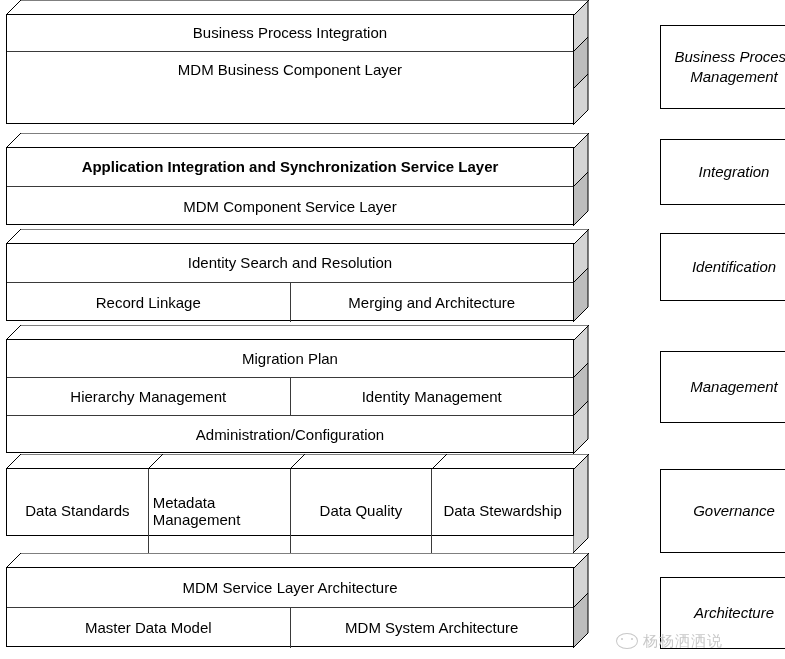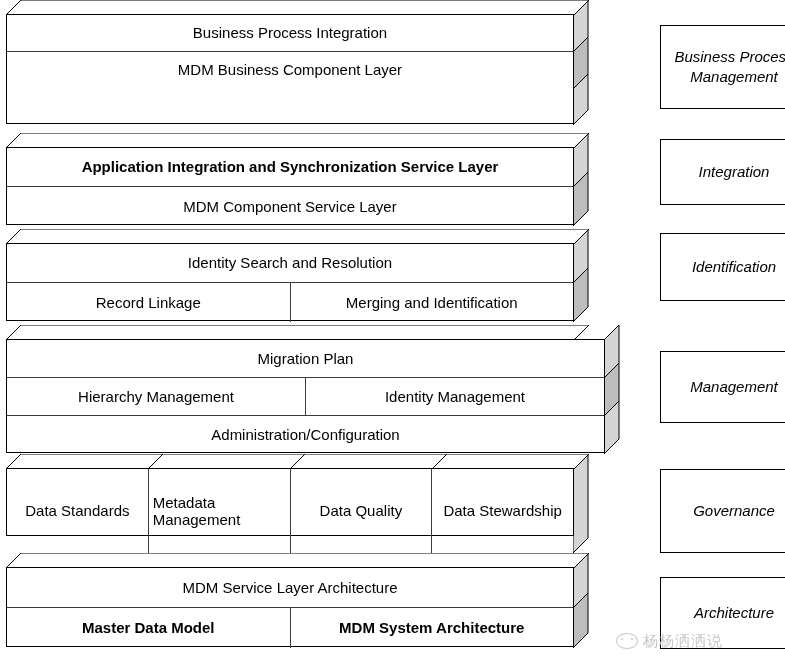--- a/index.html
+++ b/index.html
@@ -199,25 +199,25 @@
           <path d="M0,15 L15,0 L15,39 L0,54 Z" fill="#d4d4d4" stroke="#000000" stroke-width="1"></path>
           <path d="M0,54 L15,39 L15,78 L0,93 Z" fill="#bdbdbd" stroke="#000000" stroke-width="1"></path>
         </svg>
       </div>
       <div class="front" style="height: 78px;">
         <div class="row" style="height: 39px;">
           <div class="cell" style="flex: 1 1 0%;">Identity Search and Resolution</div>
         </div>
         <div class="row" style="height: 39px;">
           <div class="cell" style="flex: 1 1 0%;">Record Linkage</div>
-          <div class="cell" style="flex: 1 1 0%;">Merging and Identification</div>
-        </div>
-      </div>
-    </div>
-    <div class="block" style="top: 325px; height: 129px; padding-left: 31px;">
+          <div class="cell" style="flex: 1 1 0%;">Merging and Architecture</div>
+        </div>
+      </div>
+    </div>
+    <div class="block" style="top: 325px; height: 129px;">
       <div class="top-face">
         <svg width="585" height="17" viewBox="0 0 585 17">
           <path d="M0,15 L15,0 L583,0 L568,15 Z" fill="#ffffff" stroke="#000000" stroke-width="1"></path>
         </svg>
       </div>
       <div class="side-face">
         <svg width="17" height="131" viewBox="0 0 17 131">
           <path d="M0,15 L15,0 L15,38 L0,53 Z" fill="#d4d4d4" stroke="#000000" stroke-width="1"></path>
           <path d="M0,53 L15,38 L15,76 L0,91 Z" fill="#bdbdbd" stroke="#000000" stroke-width="1"></path>
           <path d="M0,91 L15,76 L15,114 L0,129 Z" fill="#d4d4d4" stroke="#000000" stroke-width="1"></path>
@@ -268,21 +268,21 @@
       <div class="side-face">
         <svg width="17" height="97" viewBox="0 0 17 97">
           <path d="M0,15 L15,0 L15,40 L0,55 Z" fill="#d4d4d4" stroke="#000000" stroke-width="1"></path>
           <path d="M0,55 L15,40 L15,80 L0,95 Z" fill="#bdbdbd" stroke="#000000" stroke-width="1"></path>
         </svg>
       </div>
       <div class="front" style="height: 80px;">
         <div class="row" style="height: 40px;">
           <div class="cell" style="flex: 1 1 0%;">MDM Service Layer Architecture</div>
         </div>
-        <div class="row" style="height: 40px; font-weight: bold;">
+        <div class="row" style="height: 40px;">
           <div class="cell" style="flex: 1 1 0%;">Master Data Model</div>
           <div class="cell" style="flex: 1 1 0%;">MDM System Architecture</div>
         </div>
       </div>
     </div>
     <div class="cat" style="top: 25px; height: 84px;">Business Process Management</div>
     <div class="cat" style="top: 139px; height: 66px;">Integration</div>
     <div class="cat" style="top: 233px; height: 68px;">Identification</div>
     <div class="cat" style="top: 351px; height: 72px;">Management</div>
     <div class="cat" style="top: 469px; height: 84px;">Governance</div>

